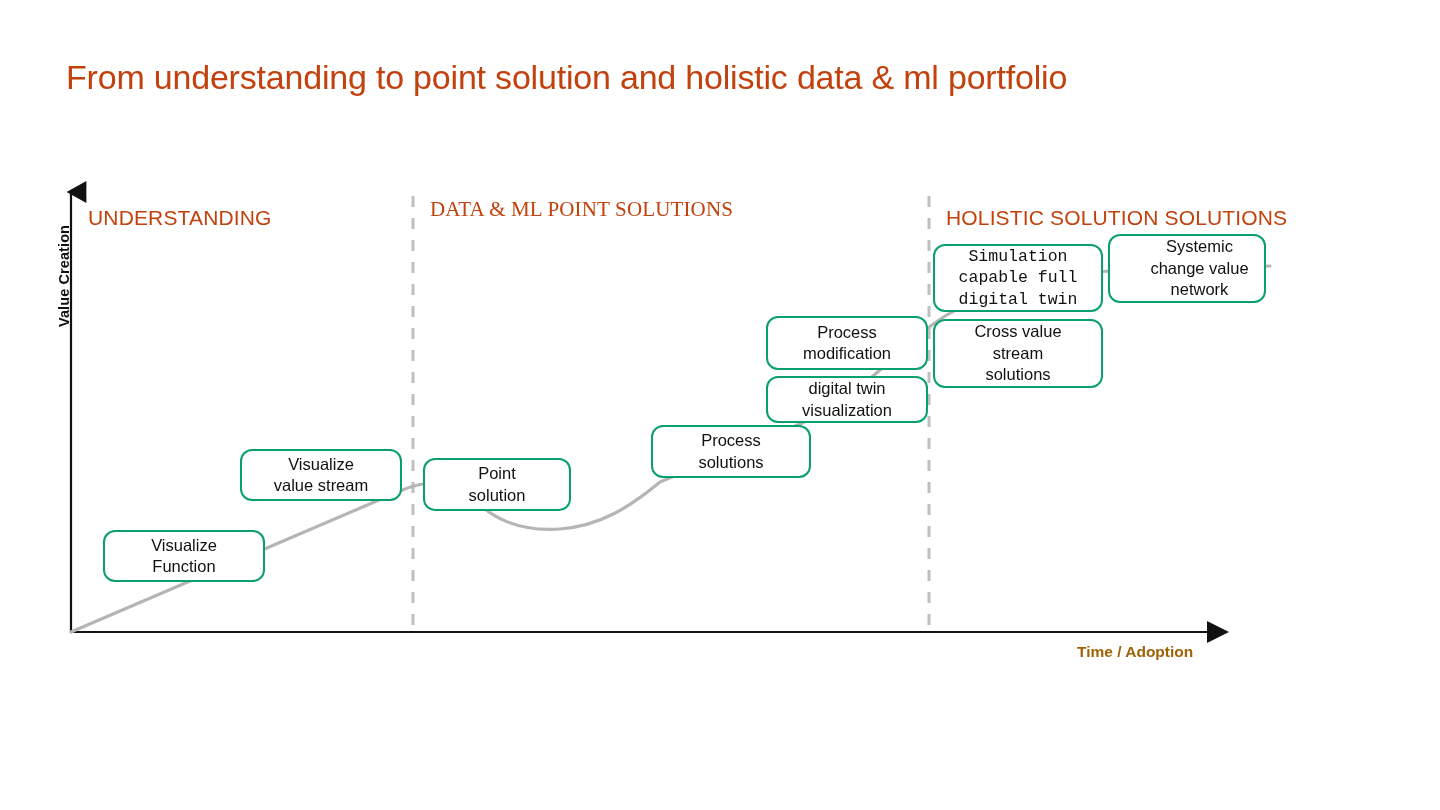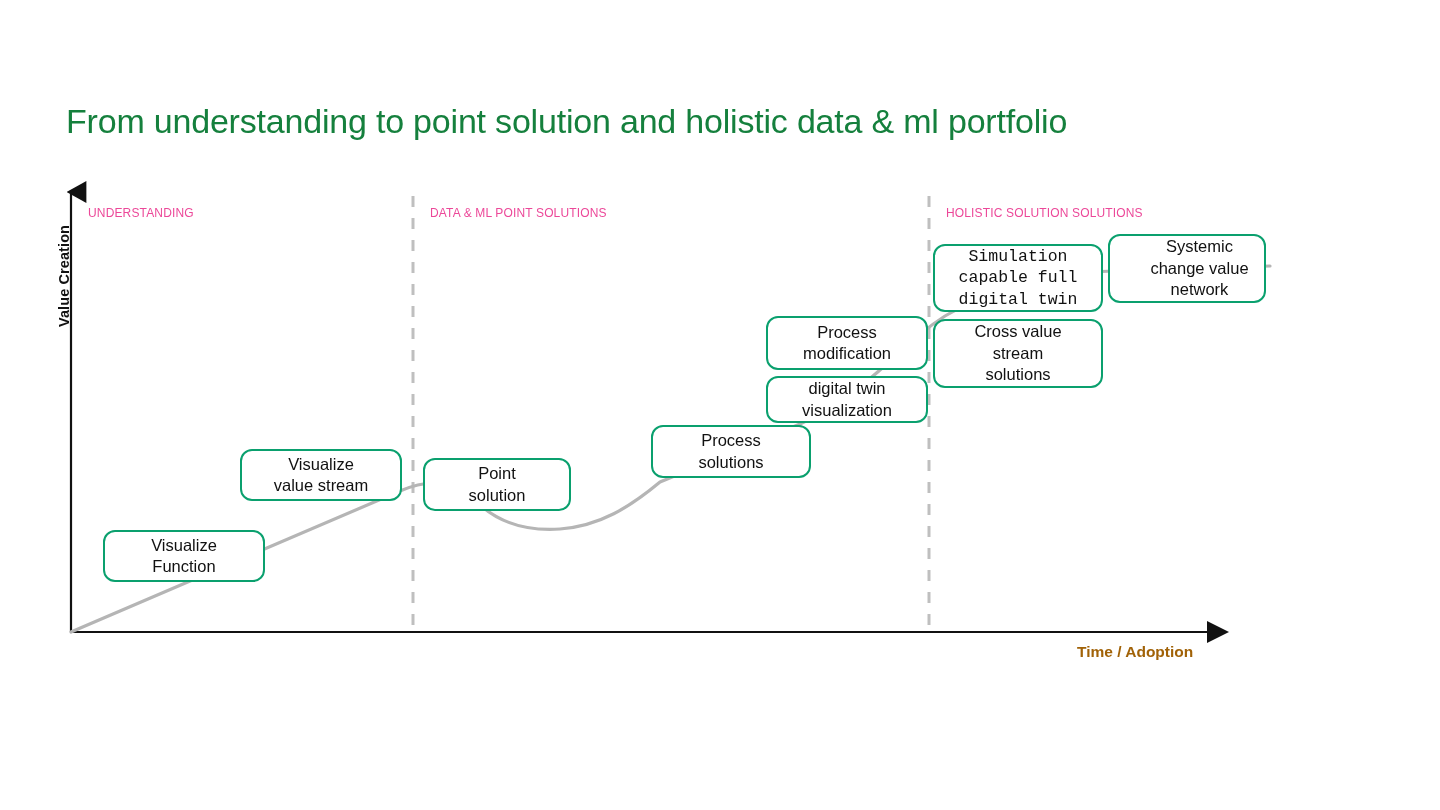--- a/index.html
+++ b/index.html
@@ -20,23 +20,22 @@
   }
 
   
   #page-title {
     position: absolute;
     left: 66px;
     top: 58px;
     font-size: 34px;
     font-weight: 400;
     letter-spacing: -0.2px;
-    color: #15803d;
+    color: #c2410c;
     white-space: nowrap;
-    margin-top: 44px;
   }
 
   
   #chart-svg {
     position: absolute;
     left: 0;
     top: 0;
     width: 1440px;
     height: 810px;
   }
@@ -60,23 +59,23 @@
     top: 643px;
     font-size: 15.5px;
     font-weight: bold;
     color: #a16207;
     white-space: nowrap;
   }
 
   
   .stage-header {
     position: absolute;
-    font-size: 12px;
+    font-size: 21px;
     font-weight: 400;
-    color: #ec4899;
+    color: #c2410c;
     white-space: nowrap;
     letter-spacing: 0.15px;
   }
 
   
   .node-box {
     position: absolute;
     box-sizing: border-box;
     background: #ffffff;
     border: 2.6px solid #0AA06E;
@@ -126,21 +125,21 @@
              C830,410 855,392 880,370
              C905,348 920,332 945,316
              C985,292 1035,280 1085,272
              L1270,266" fill="none" stroke="#B5B5B5" stroke-width="3.2" stroke-linecap="round" stroke-linejoin="round"></path>
   </svg>
 
   <div id="y-axis-label">Value Creation</div>
   <div id="x-axis-label">Time / Adoption</div>
 
   <div class="stage-header" style="left:88px;  top:206px;">UNDERSTANDING</div>
-  <div class="stage-header" style="left:430px; top:206px;">DATA &amp; ML POINT SOLUTIONS</div>
+  <div class="stage-header" style="left:430px; top:197px;font-family:Liberation Serif, serif;">DATA &amp; ML POINT SOLUTIONS</div>
   <div class="stage-header" style="left:946px; top:206px;">HOLISTIC SOLUTION SOLUTIONS</div>
 
   <div class="node-box" style="left:103px;  top:530px; width:162px; height:52px;">Visualize
 Function</div>
 
   <div class="node-box" style="left:240px;  top:449px; width:162px; height:52px;">Visualize
 value stream</div>
 
   <div class="node-box" style="left:423px;  top:432px; width:148px; height:53px;margin-top:26px;">Point
 solution</div>

